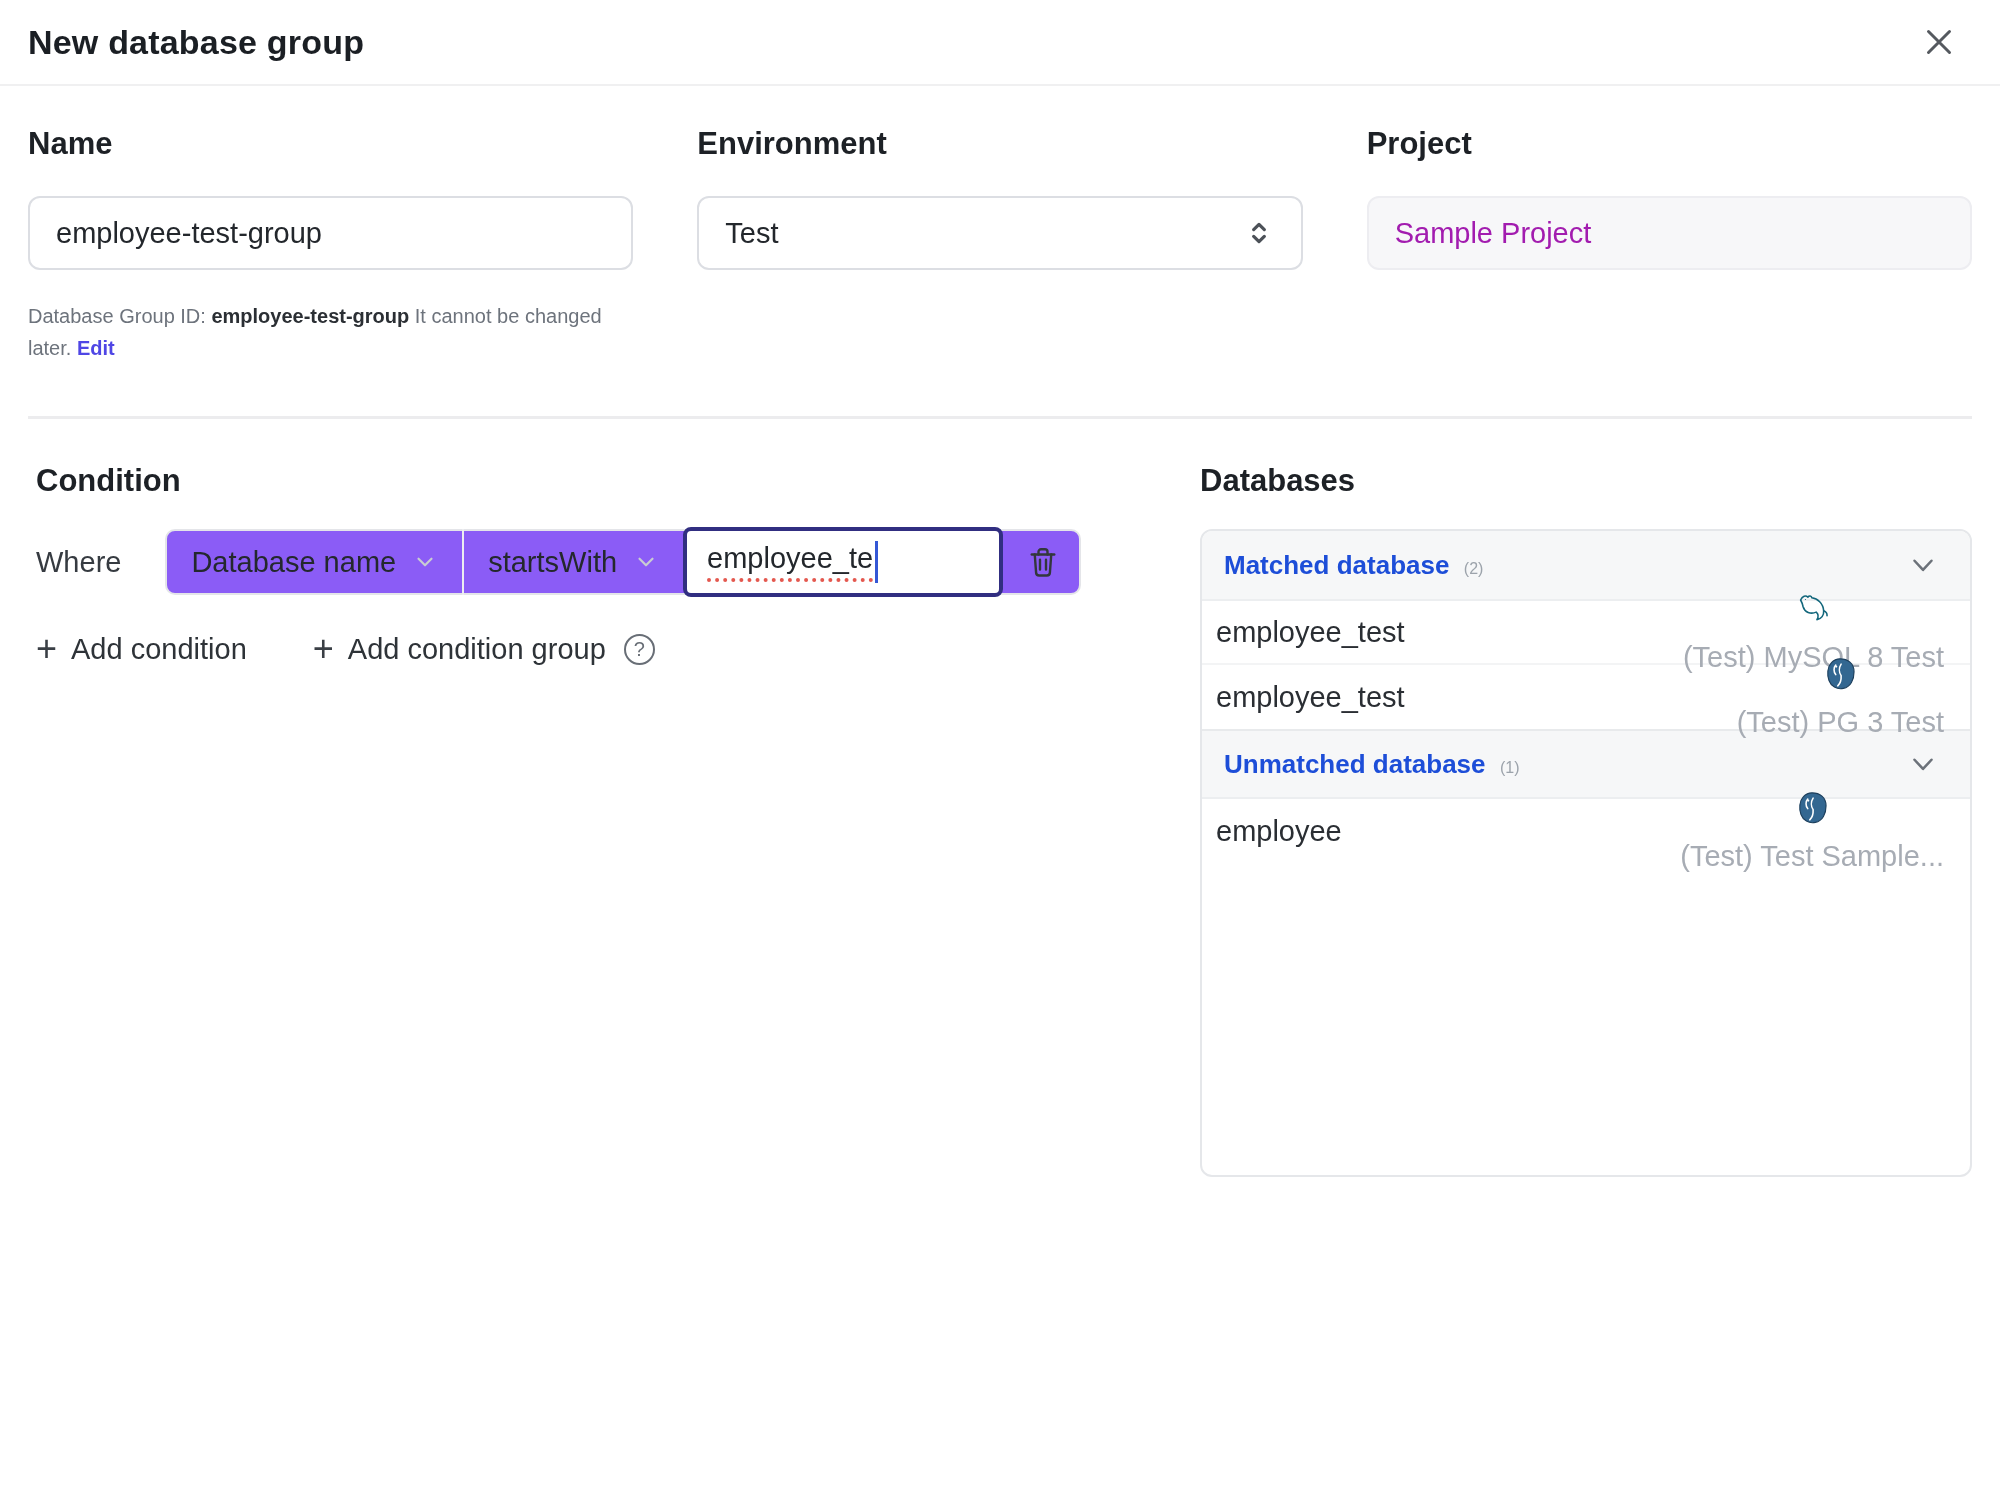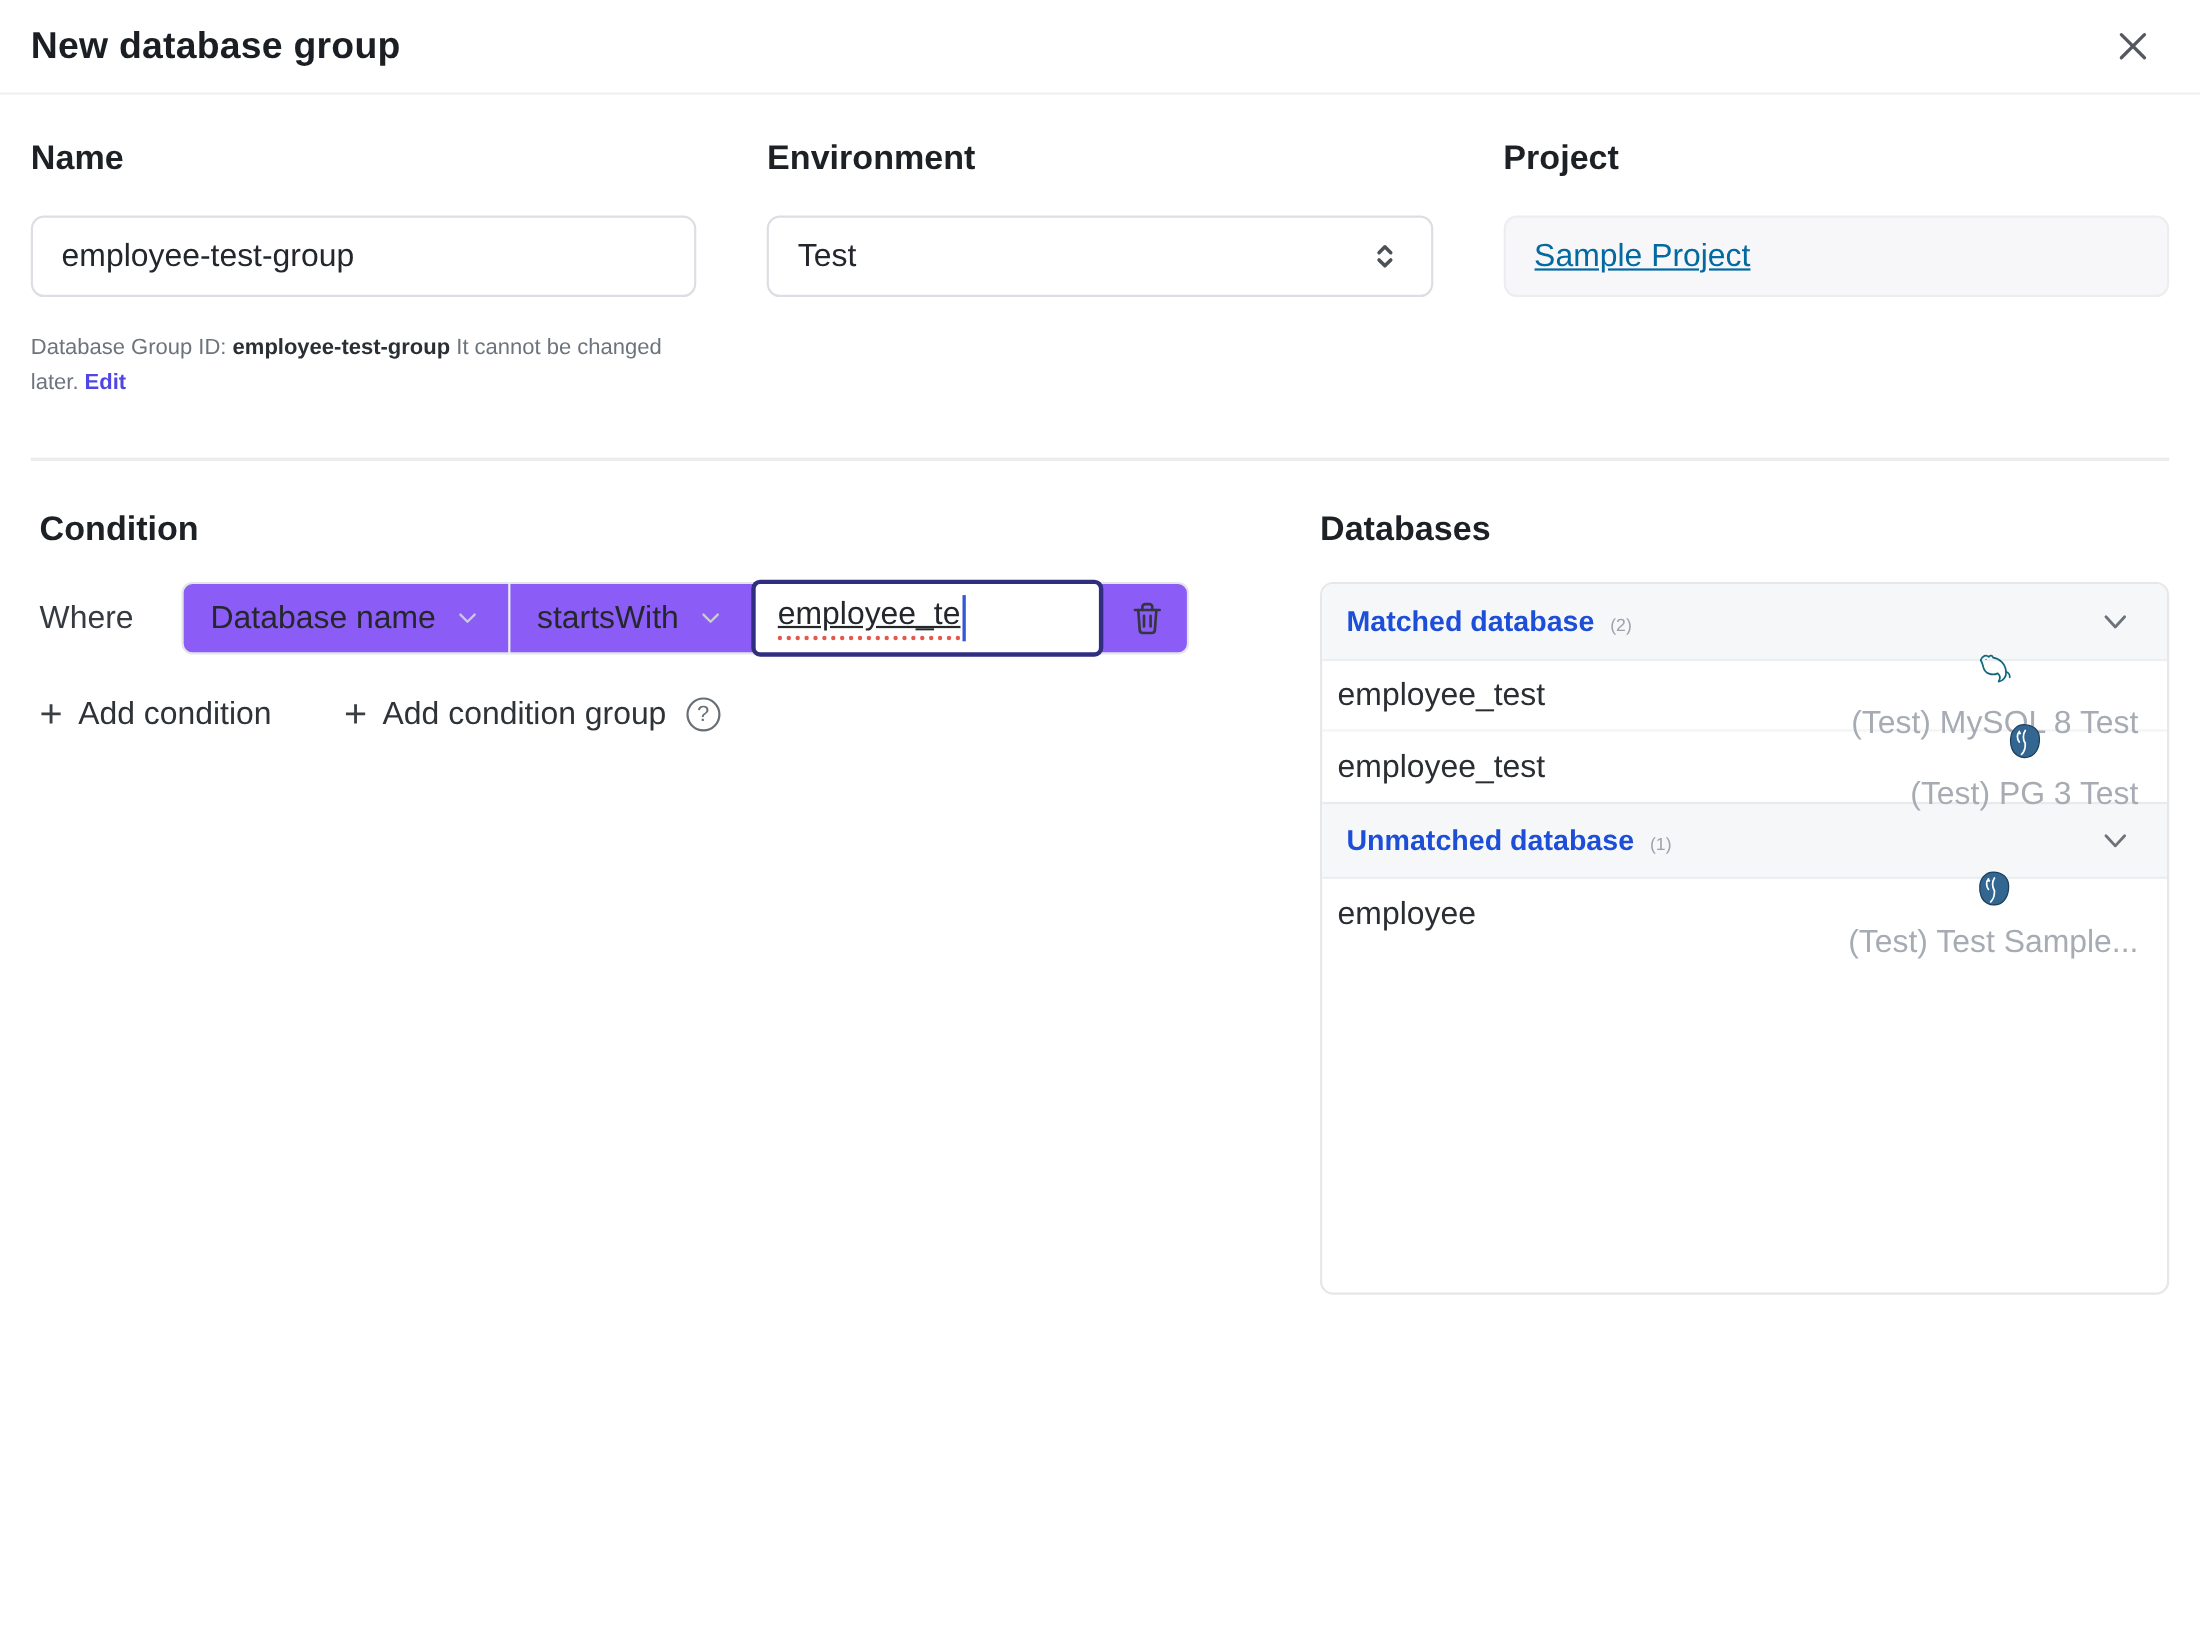--- a/index.html
+++ b/index.html
@@ -23,21 +23,21 @@
   .field { flex:1; min-width:0; }
   .field-label { display:block; font-size:31px; font-weight:600; color:#1d2126; margin-bottom:34px; }
   .text-input, .select-box, .disabled-input {
     width:100%; height:74px; border:2px solid #dcdee3; border-radius:12px;
     font-size:29px; padding:0 26px; color:#23272c; background:#fff;
     font-family:inherit; outline:none;
   }
   .select-box { display:flex; align-items:center; justify-content:space-between; cursor:pointer; }
   .selector-icon { color:#4c5158; display:flex; }
   .selector-icon svg { width:32px; height:32px; }
-  .disabled-input { background:#f7f7f9; border-color:#ededf1; color:#0369a1;text-decoration:underline; }
+  .disabled-input { background:#f7f7f9; border-color:#ededf1; color:#a21caf; }
 
   .helper { margin-top:30px; font-size:20px; color:#6d737c; line-height:1.6; max-width:610px; }
   .helper .group-id { color:#2b2f34; font-weight:700; }
   .edit-link { color:#4f46e5; font-weight:600; cursor:pointer; text-decoration:none; }
 
   .section-divider { margin:52px 28px 0; border:none; border-top:3px solid #ececee; }
 
   
   .lower { display:flex; padding:0 28px; margin-top:44px; align-items:flex-start; }
   .condition-col { width:1172px; flex:none; padding-left:8px; }
@@ -54,21 +54,21 @@
   .expr-seg {
     display:flex; align-items:center; gap:16px; padding:0 24px;
     font-size:29px; color:#24282d; height:100%; cursor:pointer; white-space:nowrap;
   }
   .seg-divider { width:2px; height:66px; background:#eceDF0; background:#ecedf0; }
   .chev { color:#c9ccd2; display:flex; }
   .chev svg { width:26px; height:26px; }
   .value-input {
     height:70px; margin:-2px 0; border:4px solid #312e81; border-radius:8px;
     width:320px; display:flex; align-items:center; padding:0 6px 0 20px;
-    background:#fff; cursor:text;text-decoration:underline;
+    background:#fff; cursor:text;
   }
   .value-text {
     font-size:29px; color:#23272c;
     border-bottom:4px dotted #e4584f; padding-bottom:3px; white-space:nowrap;
   }
   .caret { width:3px; height:42px; background:#3457d5; margin-left:2px; }
   .trash-btn { background:none; border:none; cursor:pointer; margin:0 18px 0 22px; color:#33373c; display:flex; }
   .trash-btn svg { width:36px; height:36px; }
 
   .add-links { display:flex; align-items:center; gap:66px; margin-top:36px; font-size:29px; color:#2e3338; }

